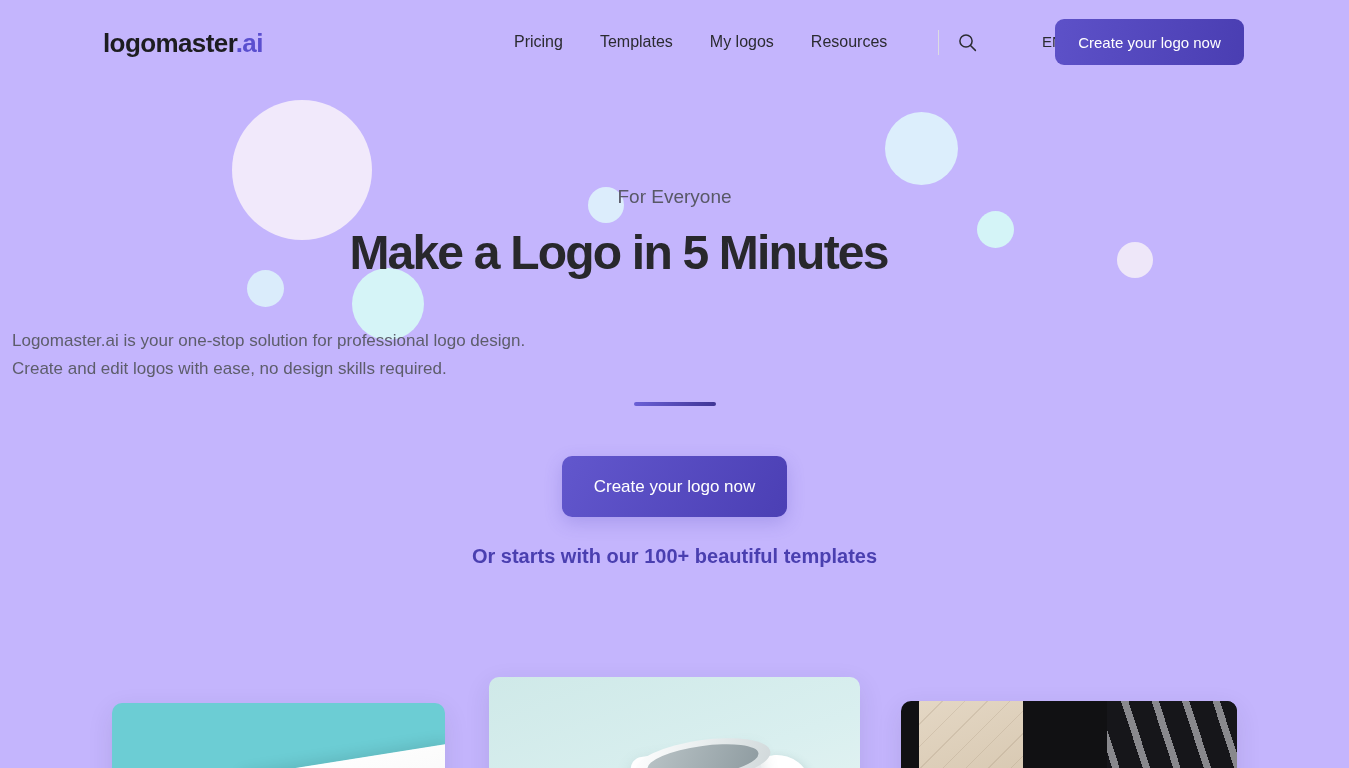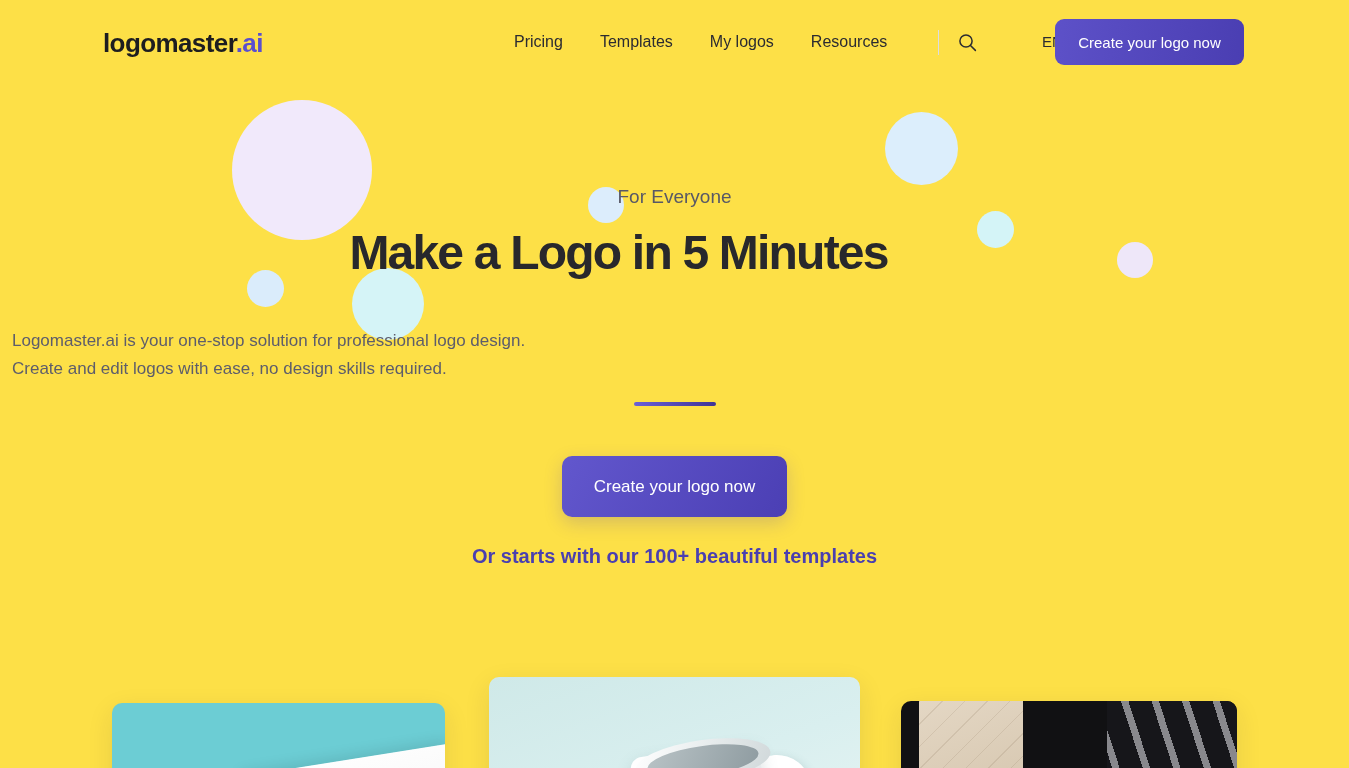--- a/index.html
+++ b/index.html
@@ -9,21 +9,21 @@
     overflow: hidden;
     background: #ffffff;
     font-family: "Liberation Sans", sans-serif;
     -webkit-font-smoothing: antialiased;
   }
 
   .page {
     position: relative;
     width: 1349px;
     height: 768px;
-    background: #fde047;
+    background: #c4b5fd;
     overflow: hidden;
   }
 
   
   .header {
     position: absolute;
     top: 0; left: 0;
     width: 1349px;
     height: 84px;
     display: flex;

